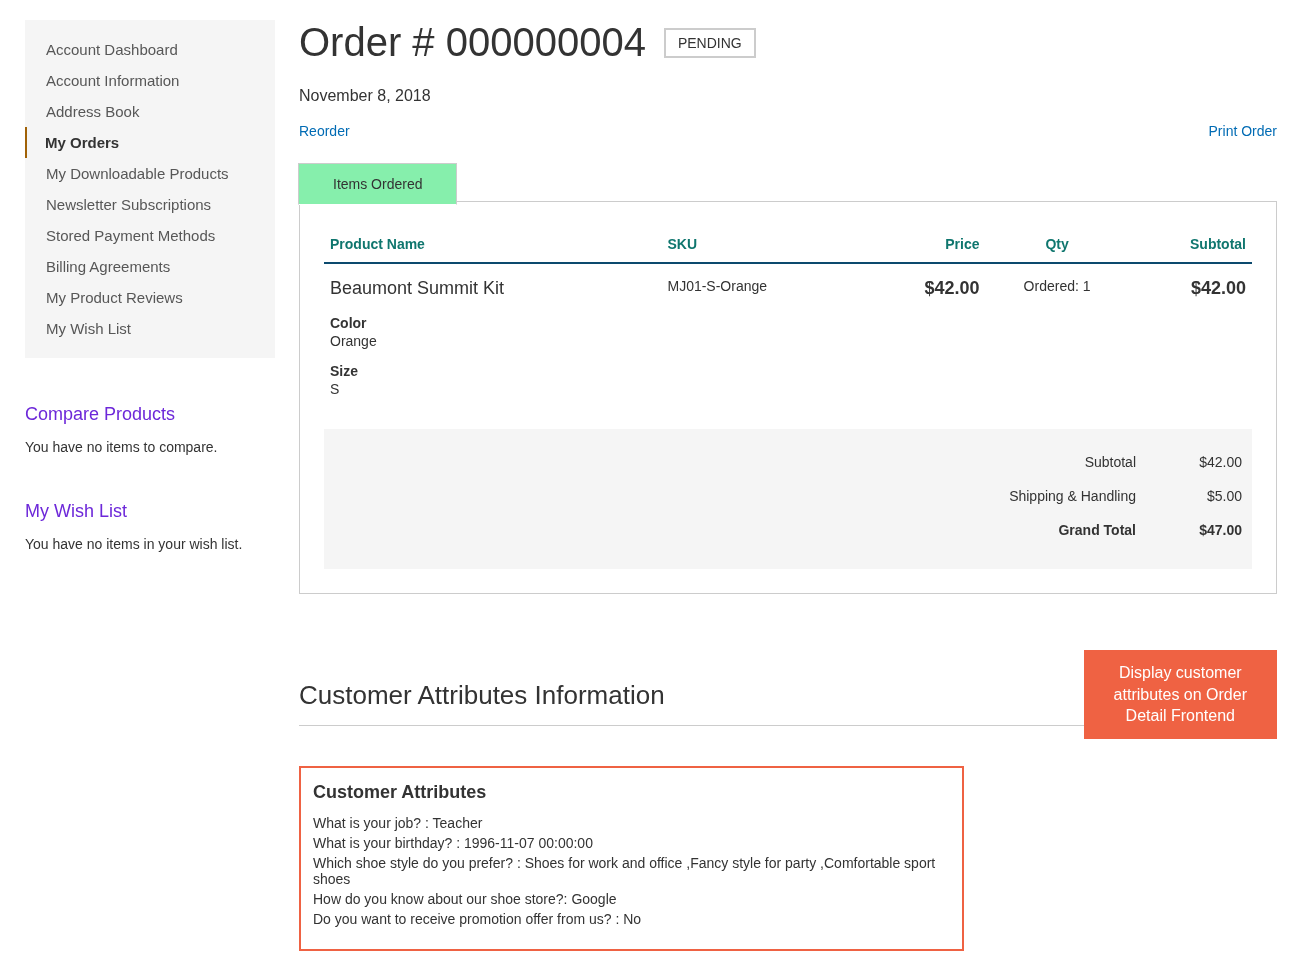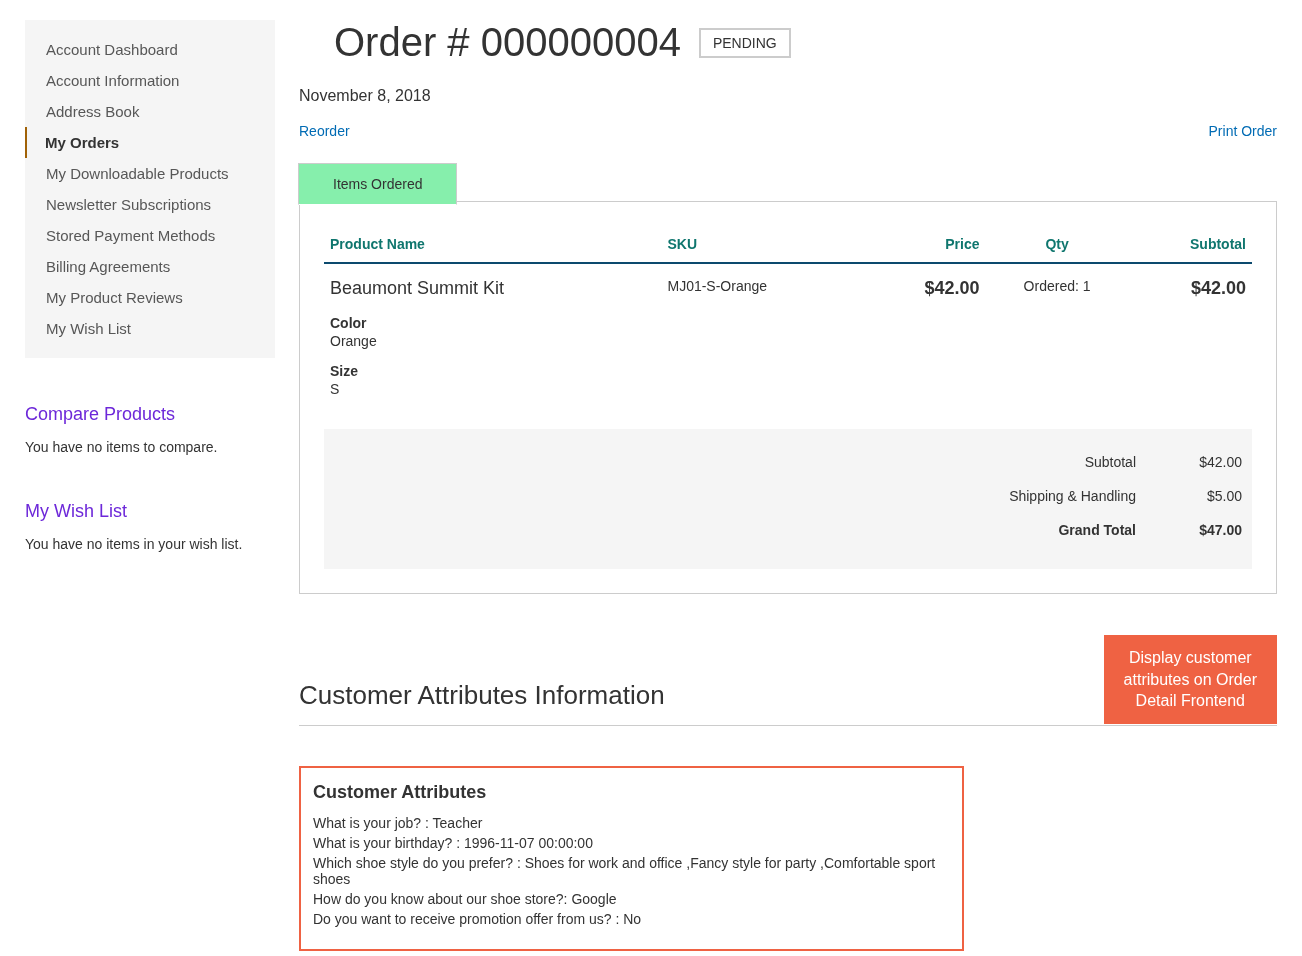--- a/index.html
+++ b/index.html
@@ -34,21 +34,21 @@
     .recent-item { display: flex; align-items: center; gap: 10px; margin-bottom: 22px; font-size: 14px; }
     .recent-item input[type=checkbox] { width: 13px; height: 13px; }
 
     .btn-primary {
       background: #1979c3; color: #fff; border: none; padding: 9px 16px;
       font-size: 14px; font-weight: 700; cursor: pointer;
     }
     .recent-actions { display: flex; align-items: center; gap: 18px; }
     .link { color: #006bb4; font-size: 14px; text-decoration: none; cursor: pointer; }
 
-    .order-header { display: flex; align-items: center; gap: 18px; margin-bottom: 10px; margin-left: 35px; }
+    .order-header { display: flex; align-items: center; gap: 18px; margin-bottom: 10px; }
     .order-title { font-size: 40px; font-weight: 300; color: #333; }
     .status-badge {
       border: 2px solid #ccc; padding: 5px 12px; font-size: 14px; color: #333;
       text-transform: uppercase;
     }
     .order-date { font-size: 16px; margin-top: 22px; margin-bottom: 18px; }
     .action-row { display: flex; justify-content: space-between; margin-bottom: 22px; }
 
     .tabs-wrap { border: 1px solid #ccc; }
     .tabs-bar { display: flex; margin-top: -1px; }
@@ -78,22 +78,22 @@
     }
     .totals-row { display: flex; justify-content: flex-end; gap: 36px; padding: 9px 0; font-size: 14px; }
     .totals-row .label { color: #333; text-align: right; }
     .totals-row .val { min-width: 70px; text-align: right; }
     .totals-row.grand .label { font-weight: 700; }
     .totals-row.grand .val { font-weight: 700; }
 
     .cai-header-row { display: flex; align-items: flex-end; gap: 0; margin-top: 36px; position: relative; }
     .cai-title { font-size: 26px; font-weight: 300; color: #333; flex: 1; padding-bottom: 8px; }
     .callout {
-      background: #ef6243; color: #fff; padding: 12px 20px; text-align: center;
-      font-size: 16px; line-height: 1.35; position: relative; top: 5px;
+      background: #ef6243; color: #fff; padding: 12px 30px; text-align: center;
+      font-size: 16px; line-height: 1.35; position: relative; top: 20px;
     }
     .cai-underline { border-bottom: 1px solid #ccc; margin-top: 6px; }
 
     .customer-attrs-box {
       border: 2px solid #ef6243; padding: 14px 12px 18px; margin-top: 40px;
       width: 665px;
     }
     .customer-attrs-box h4 { font-size: 18px; font-weight: 700; margin-bottom: 12px; color: #333; }
     .customer-attrs-box .line { font-size: 14px; color: #333; margin-bottom: 4px; }
   </style>

